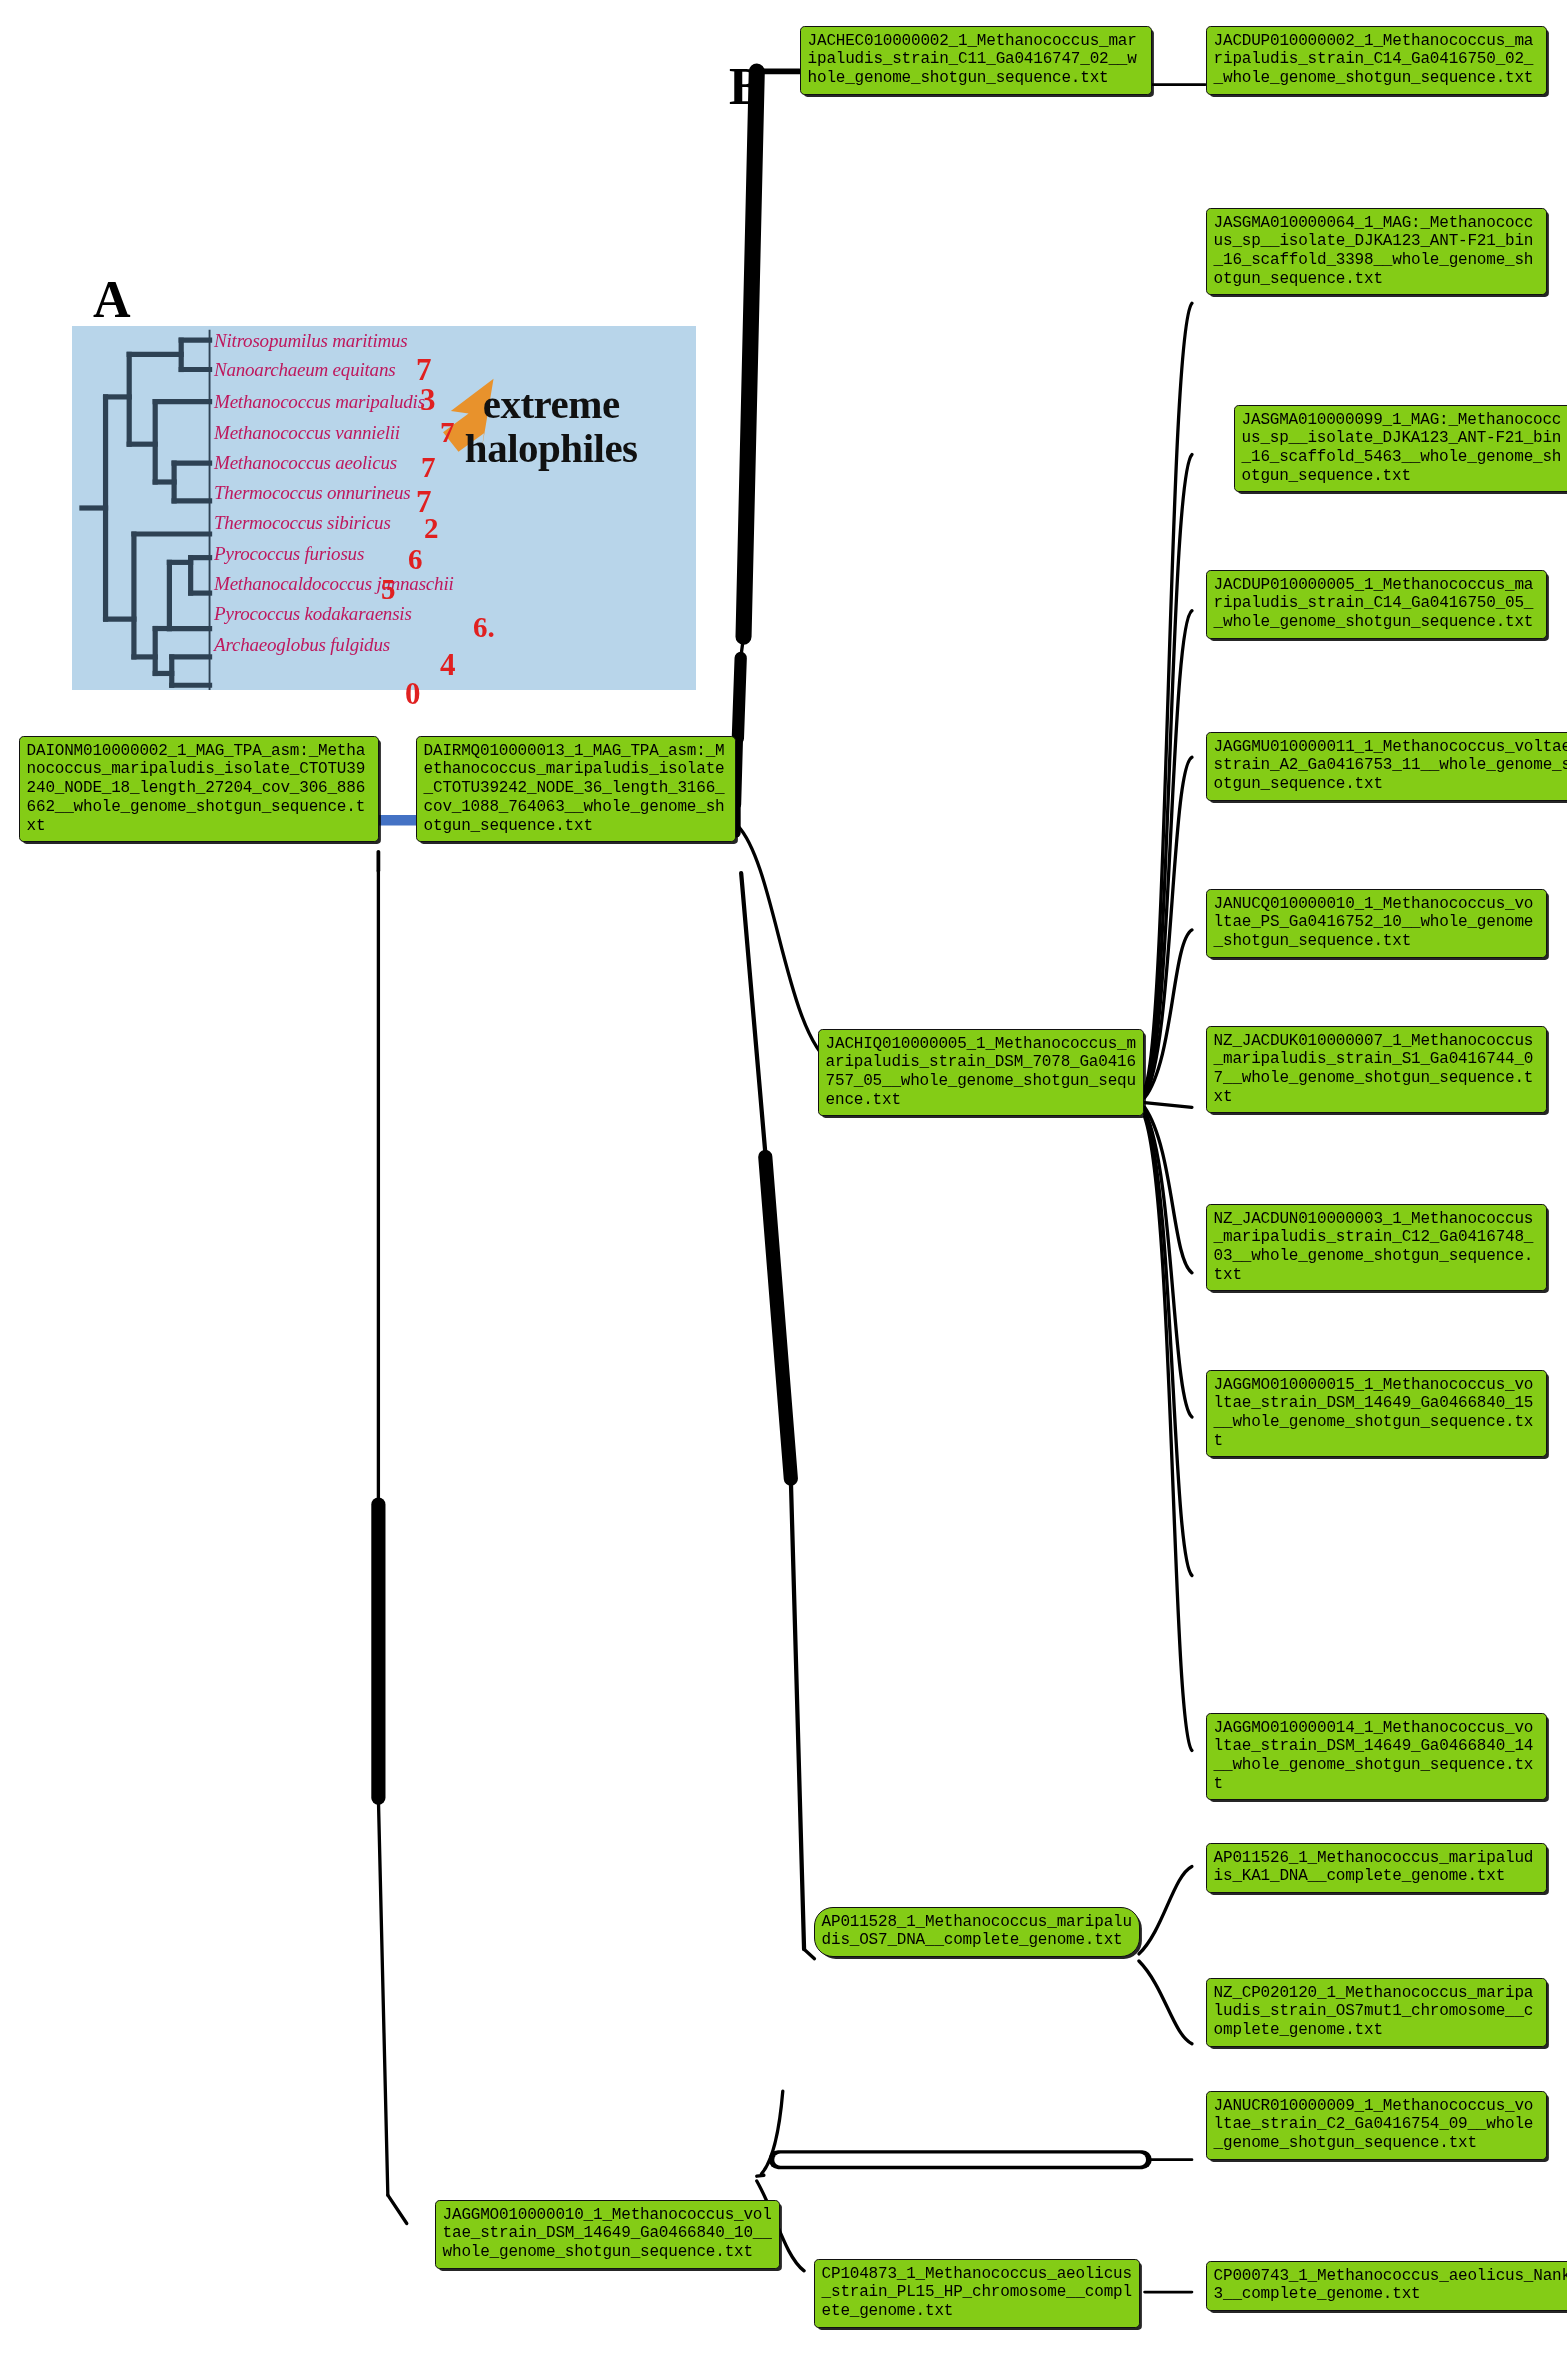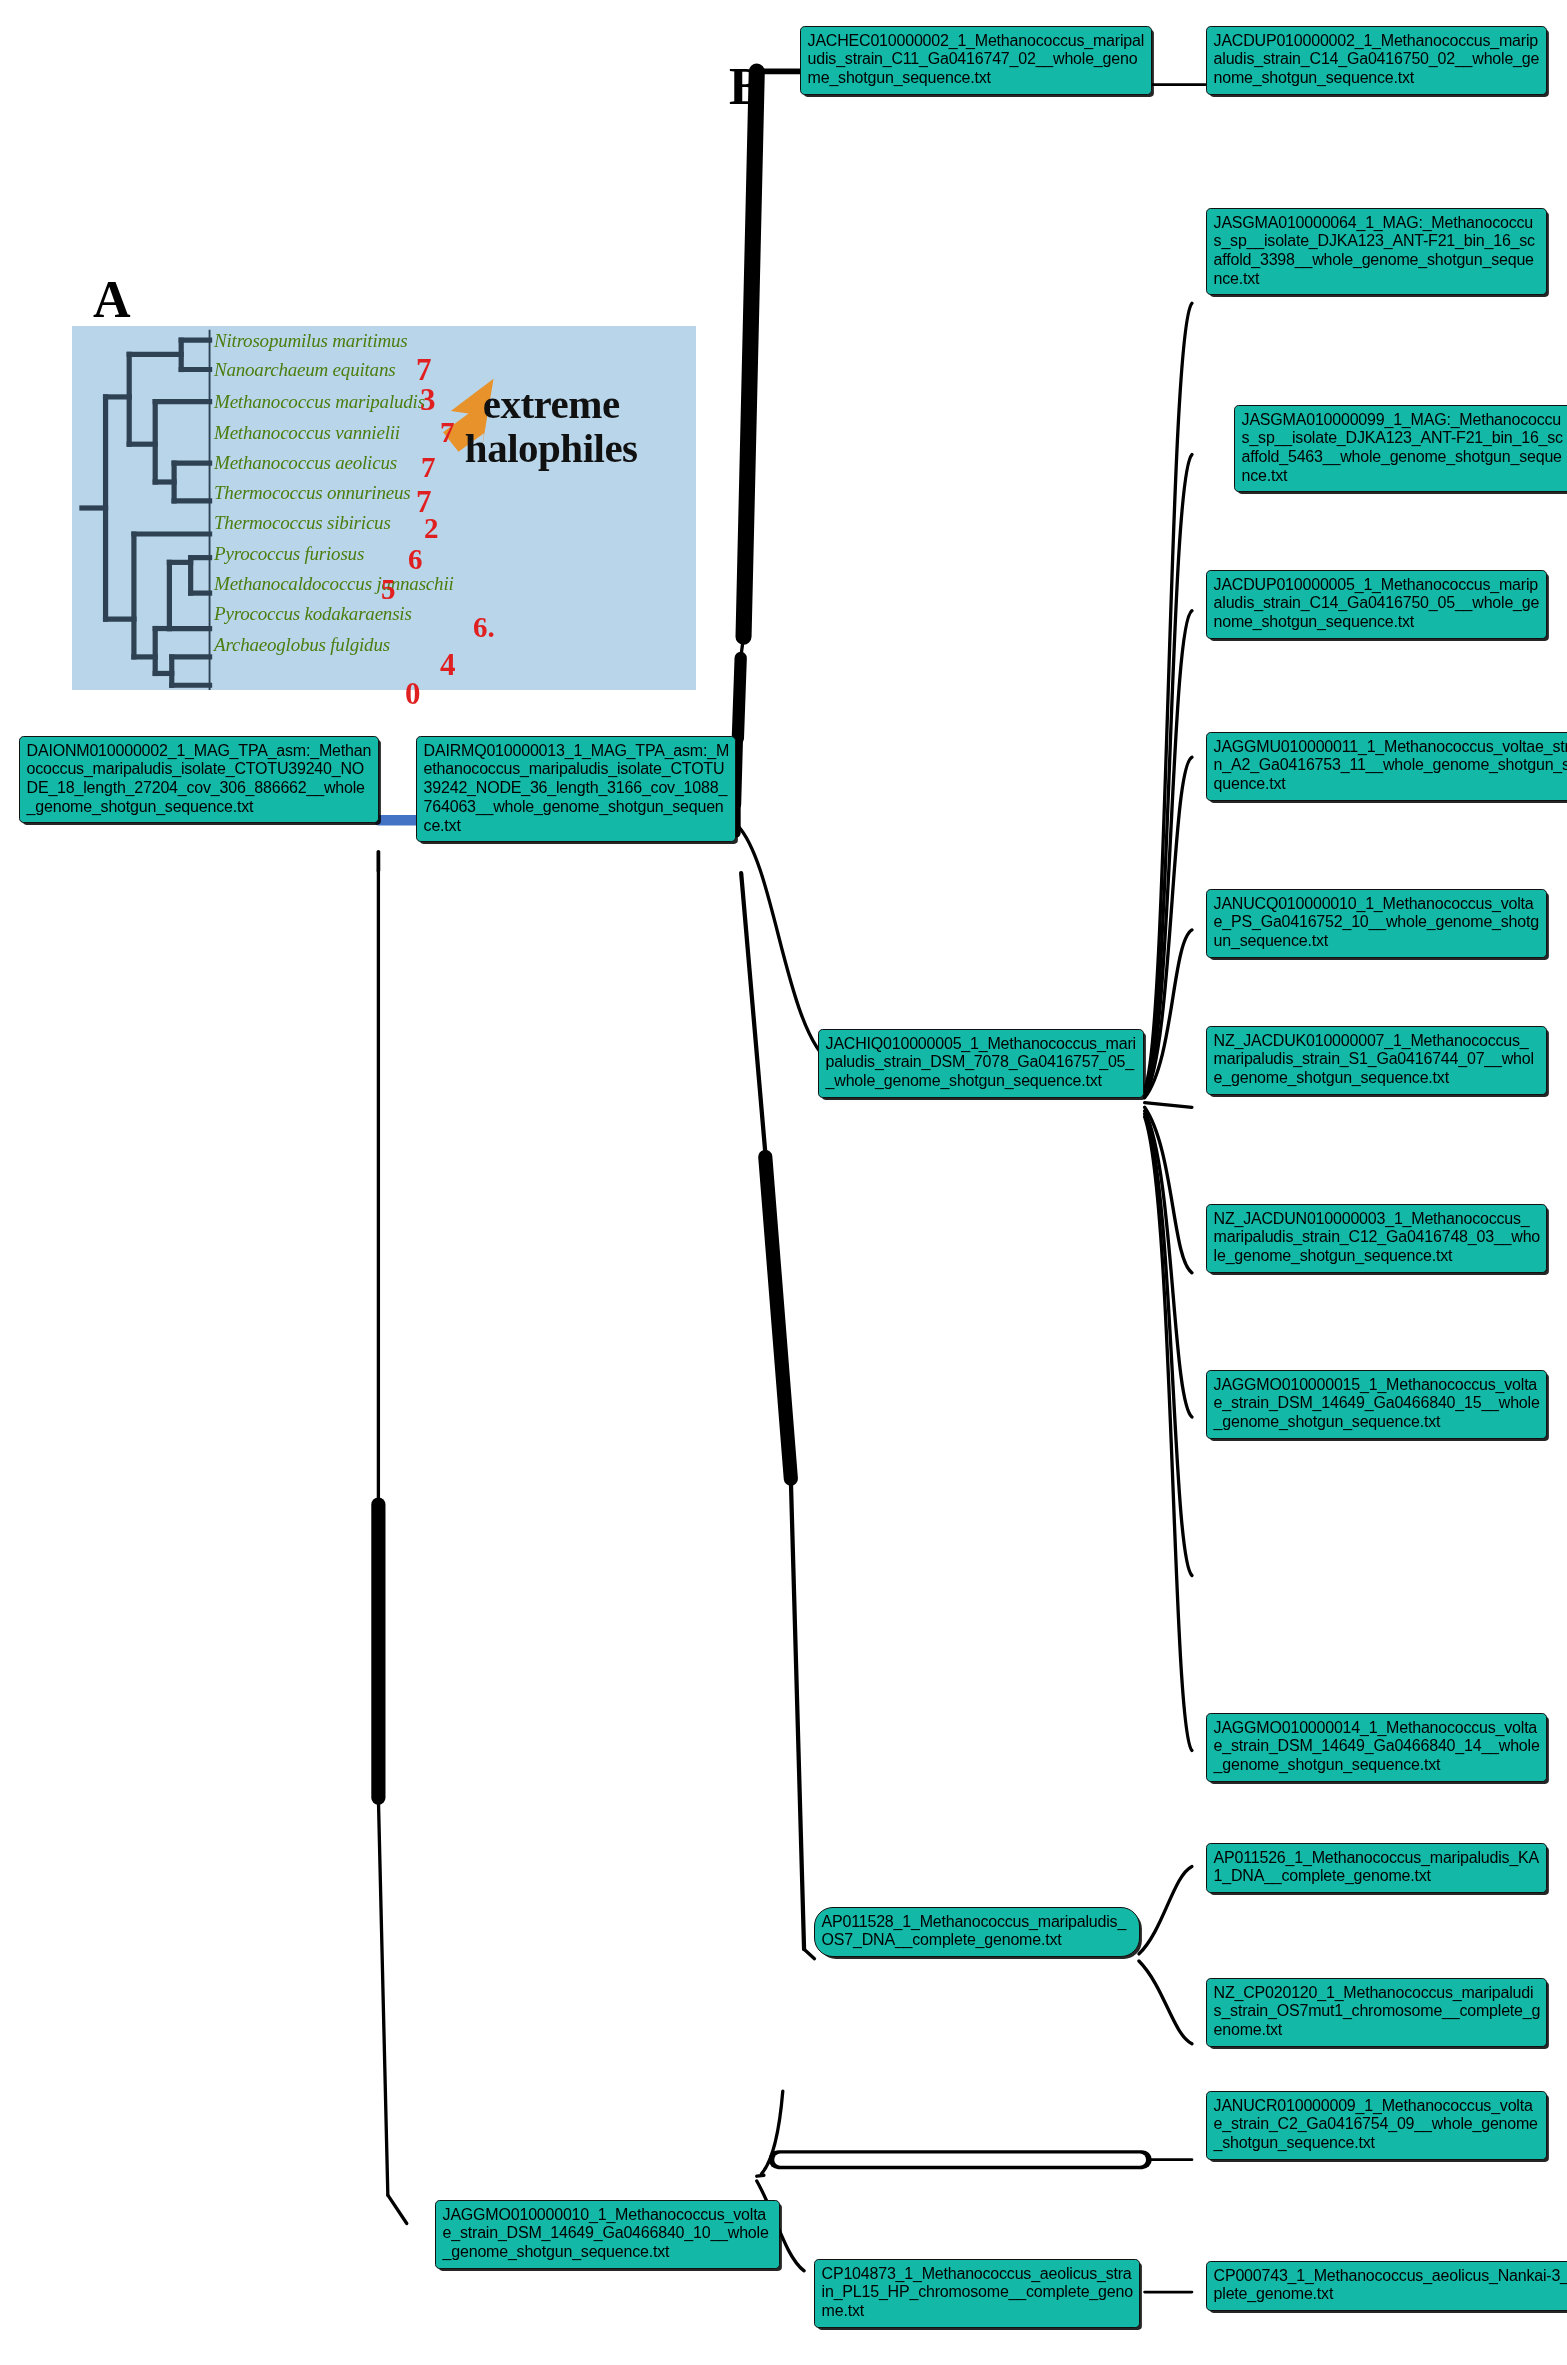--- a/index.html
+++ b/index.html
@@ -11,26 +11,26 @@
   }
   #stage{position:absolute;left:0;top:0;width:1567px;height:2382px;}
 
   
   #edges{position:absolute;left:0;top:0;width:1567px;height:2382px;}
 
   
   .node{
     position:absolute;
     box-sizing:border-box;
-    background:#14b8a6;
+    background:#84cc16;
     border:1.4px solid #111111;
     border-radius:4.7px;
     box-shadow:2.8px 2.8px 0 -0.9px rgba(0,0,0,0.85);
     padding:4.7px 5.7px 5.7px 6.6px;
-    font-family:Liberation Sans, sans-serif;
+    font-family:Liberation Mono, monospace;
     font-size:16px;
     line-height:1.17;
     color:#000000;
     letter-spacing:-0.2px;
     word-break:break-all;
     overflow-wrap:anywhere;
     white-space:normal;
     z-index:5;
   }
 
@@ -39,21 +39,21 @@
   #panelA-bg{
     position:absolute;left:0;top:0;width:624px;height:364px;
     background:#b8d5ea;
   }
   #panelA-tree{position:absolute;left:0;top:0;width:624px;height:364px;}
   .taxon{
     position:absolute;
     font-family:"Liberation Serif", serif;
     font-style:italic;
     font-size:19px;
-    color:#4d7c0f;
+    color:#be185d;
     white-space:nowrap;
     letter-spacing:-0.2px;
   }
   #extreme-label{
     position:absolute;right:12.3px;top:56px;width:265px;
     text-align:center;
     font-family:Liberation Serif, serif;
     font-weight:bold;
     font-size:41px;
     line-height:1.08;

